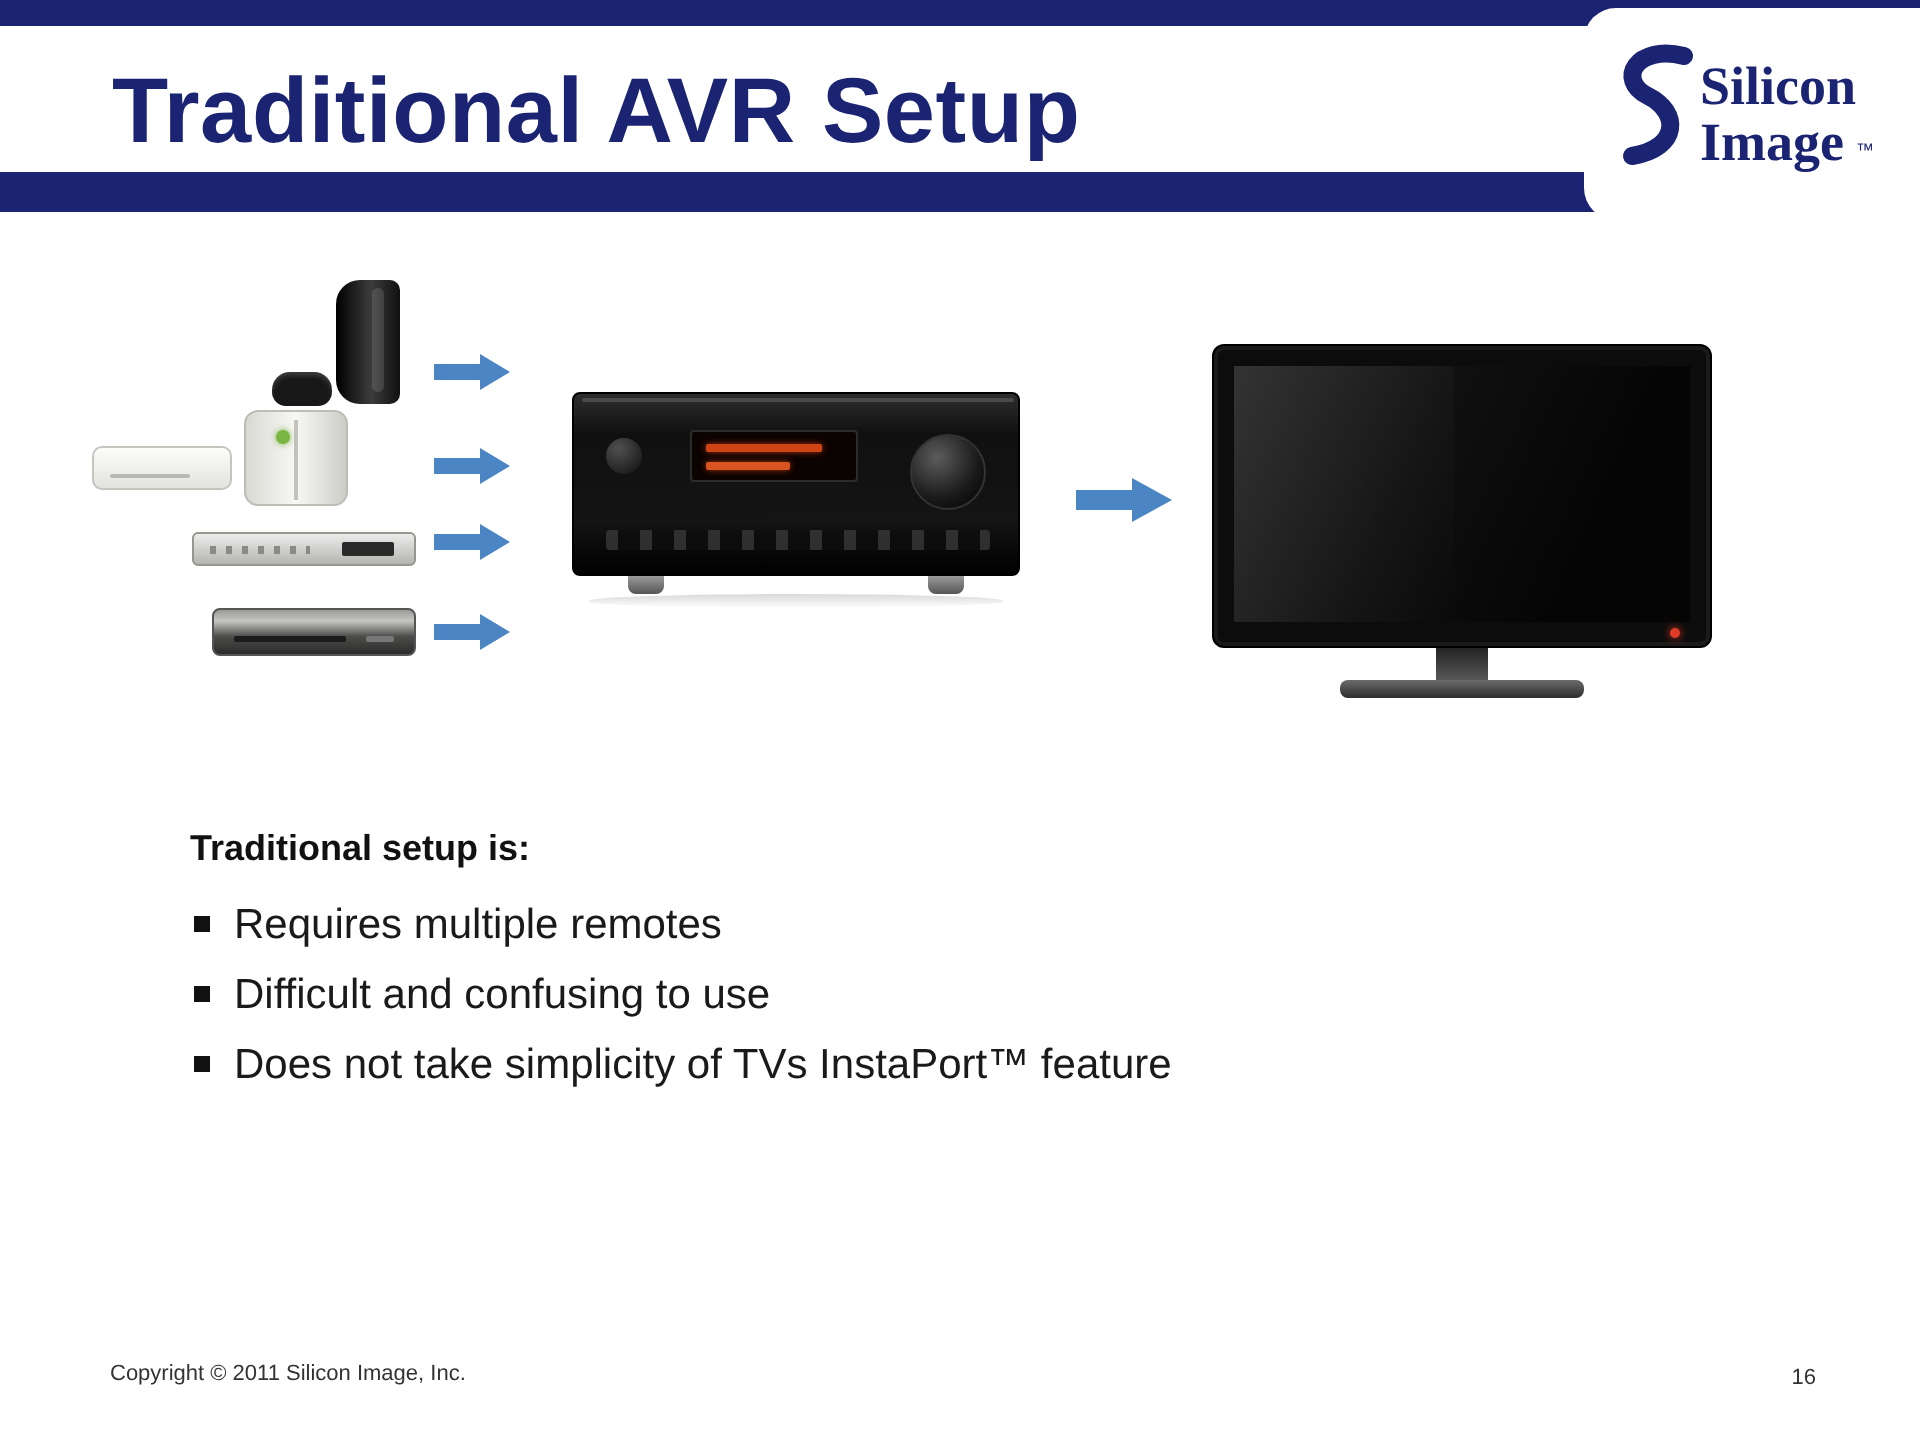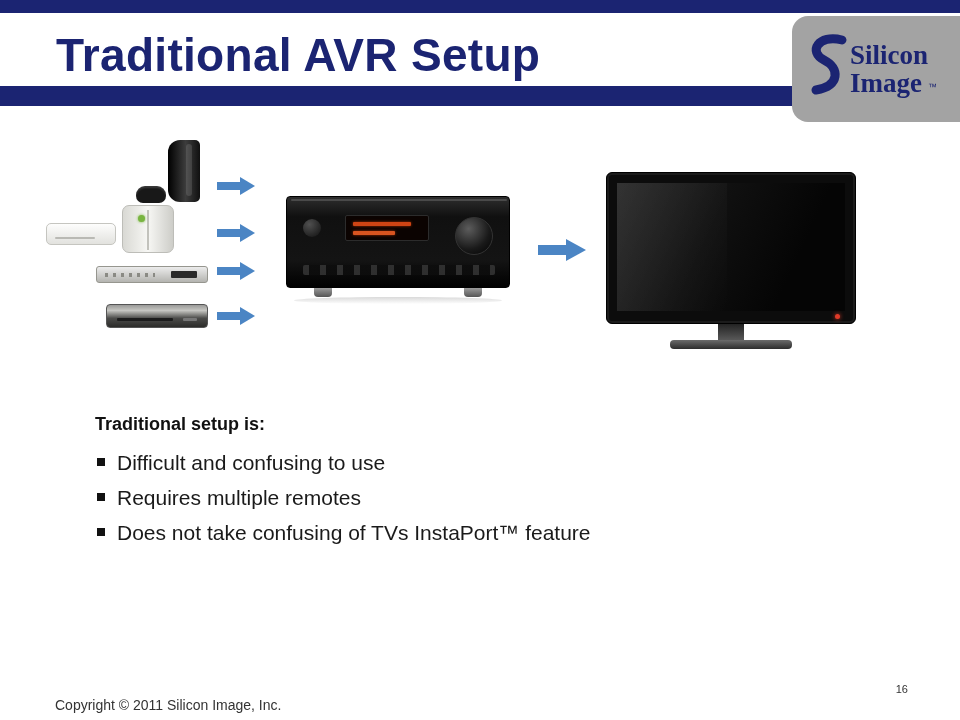--- a/index.html
+++ b/index.html
@@ -4,21 +4,21 @@
 <style>
   * { box-sizing: border-box; }
   html, body { margin: 0; padding: 0; }
   body { width: 960px; height: 720px; background: #ffffff; font-family: "Liberation Sans", sans-serif; }
 
   .slide { position: relative; width: 960px; height: 720px; background: #ffffff; overflow: hidden; }
 
   
   .header { position: absolute; top: 0; left: 0; width: 960px; height: 106px; background: #1b2472; }
   .title-band { position: absolute; top: 13px; left: 0; width: 960px; height: 73px; background: #ffffff; }
-  .logo-box { position: absolute; top: 16px; right: 0; width: 168px; height: 106px; background: #a3a3a3;
+  .logo-box { position: absolute; top: 4px; right: 0; width: 168px; height: 106px; background: #ffffff;
               border-top-left-radius: 16px; border-bottom-left-radius: 16px; }
   .slide-title { position: absolute; top: 28px; left: 56px; font-size: 46px; font-weight: bold;
                  color: #1b2472; letter-spacing: 0.3px; }
   .logo-svg { position: absolute; top: 12px; left: 10px; }
 
   
   .diagram { position: absolute; top: 0; left: 0; width: 960px; height: 720px; }
 
   
   .ps3 { position: absolute; left: 136px; top: 140px; width: 72px; height: 66px; }
@@ -111,21 +111,21 @@
 
   
   .text-block { position: absolute; left: 95px; top: 414px; width: 720px; }
   .text-heading { margin: 0 0 16px 0; font-size: 18px; font-weight: bold; color: #111; }
   .bullet-list { margin: 0; padding: 0; list-style: none; }
   .bullet-list li { position: relative; padding-left: 22px; margin-bottom: 12px;
                     font-size: 21px; color: #1a1a1a; line-height: 1.1; }
   .bullet-marker { position: absolute; left: 2px; top: 7px; width: 8px; height: 8px; background: #111; }
 
   
-  .footer-copyright { position: absolute; left: 55px; bottom: 7px; font-size: 14px; color: #333; }
+  .footer-copyright { position: absolute; left: 55px; bottom: 27px; font-size: 11px; color: #333; }
   .footer-page { position: absolute; right: 52px; bottom: 25px; font-size: 11px; color: #333; }
 </style>
 </head>
 <body>
 
 <div class="slide">
 
   <div class="header">
     <div class="title-band"></div>
     <div class="logo-box">
@@ -212,29 +212,29 @@
       <div class="tv-neck"></div>
       <div class="tv-base"></div>
     </div>
   </div>
 
   <div class="text-block">
     <h2 class="text-heading">Traditional setup is:</h2>
     <ul class="bullet-list">
       <li>
         <span class="bullet-marker"></span>
+        <span>Requires multiple remotes</span>
+      </li>
+      <li>
+        <span class="bullet-marker"></span>
         <span>Difficult and confusing to use</span>
       </li>
       <li>
         <span class="bullet-marker"></span>
-        <span>Requires multiple remotes</span>
-      </li>
-      <li>
-        <span class="bullet-marker"></span>
-        <span>Does not take confusing of TVs InstaPort™ feature</span>
+        <span>Does not take simplicity of TVs InstaPort™ feature</span>
       </li>
     </ul>
   </div>
 
   <div class="footer-copyright">Copyright ©  2011 Silicon Image, Inc.</div>
   <div class="footer-page">16</div>
 
 </div>
 
 </body></html>

